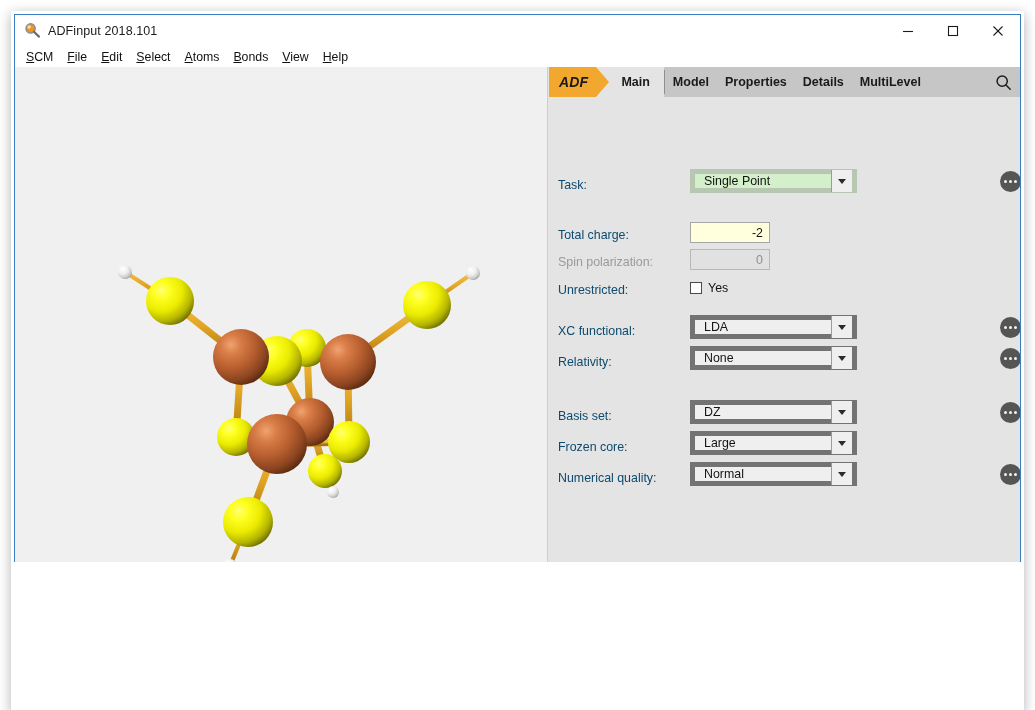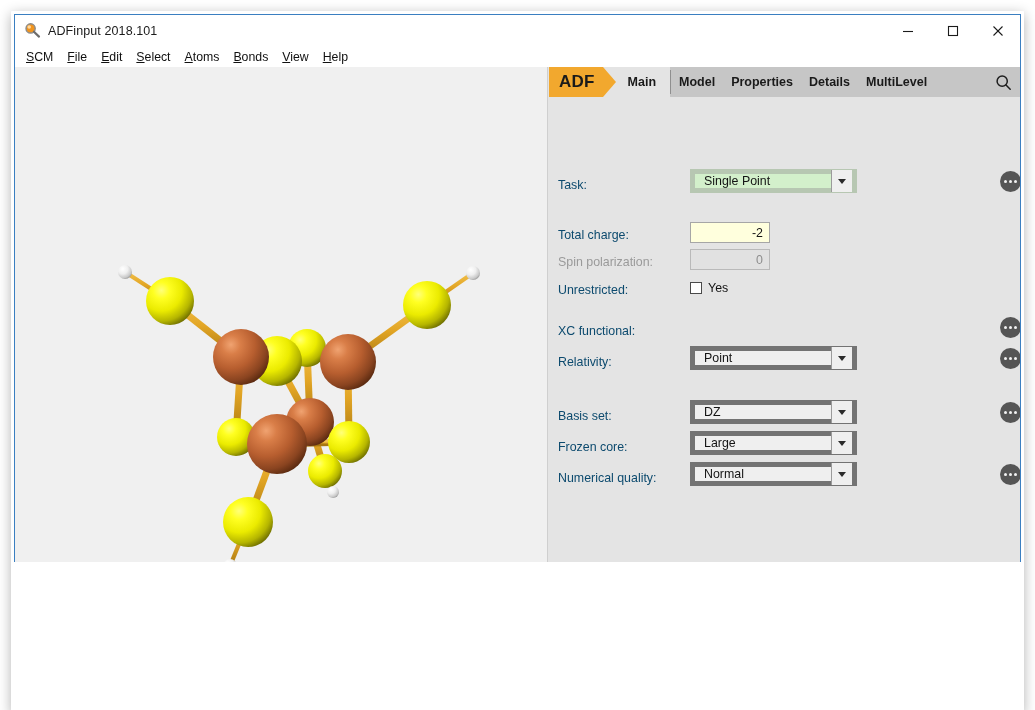--- a/index.html
+++ b/index.html
@@ -87,23 +87,24 @@
     position:absolute;left:533px;top:0;width:473px;height:644px;
     background:#e4e4e4;
   }
   
   #tabbar{
     position:relative;height:30px;background:#c6c6c6;
     display:flex;align-items:stretch;
   }
   #tab-gap{width:1px;background:#e4e4e4;}
   .adf-badge{
-    background:#f2a82e;color:#1a1a1a;font-size:17px;font-weight:bold;
+    background:#f2a82e;color:#1a1a1a;font-size:14px;font-weight:bold;
     display:flex;align-items:center;padding:0 8px 0 10px;position:relative;
     letter-spacing:.2px;
+    font-style:italic;
   }
   .adf-badge:after{
     content:"";position:absolute;right:-13px;top:0;width:0;height:0;
     border-top:15px solid transparent;border-bottom:15px solid transparent;
     border-left:13px solid #f2a82e;
   }
   .tab-main{
     background:#e4e4e4;display:flex;align-items:center;
     padding:0 14px 0 25px;font-size:12.5px;font-weight:bold;color:#1a1a1a;
   }
@@ -386,31 +387,37 @@
             <span class="lbl">Unrestricted:</span>
           </div>
           <div class="chk-wrap" style="left:142px;top:184px;">
             <span class="chkbox"></span>
             <span class="chk-label">Yes</span>
           </div>
 
           <div class="row" style="left:10px;top:227px;">
             <span class="lbl">XC functional:</span>
           </div>
+          <div class="combo" style="left:142px;top:218px;width:167px;">
+            <span class="cval">LDA</span>
+            <span class="carrow">
+                <i class="caret"></i>
+              </span>
+          </div>
           <div class="dots-btn" style="left:452px;top:220px;">
               <i></i>
               <i></i>
               <i></i>
             </div>
 
           <div class="row" style="left:10px;top:258px;align-items:flex-end;">
             <span class="lbl">Relativity:</span>
           </div>
           <div class="combo" style="left:142px;top:249px;width:167px;">
-            <span class="cval">Point</span>
+            <span class="cval">None</span>
             <span class="carrow">
                 <i class="caret"></i>
               </span>
           </div>
           <div class="dots-btn" style="left:452px;top:251px;">
               <i></i>
               <i></i>
               <i></i>
             </div>
 

